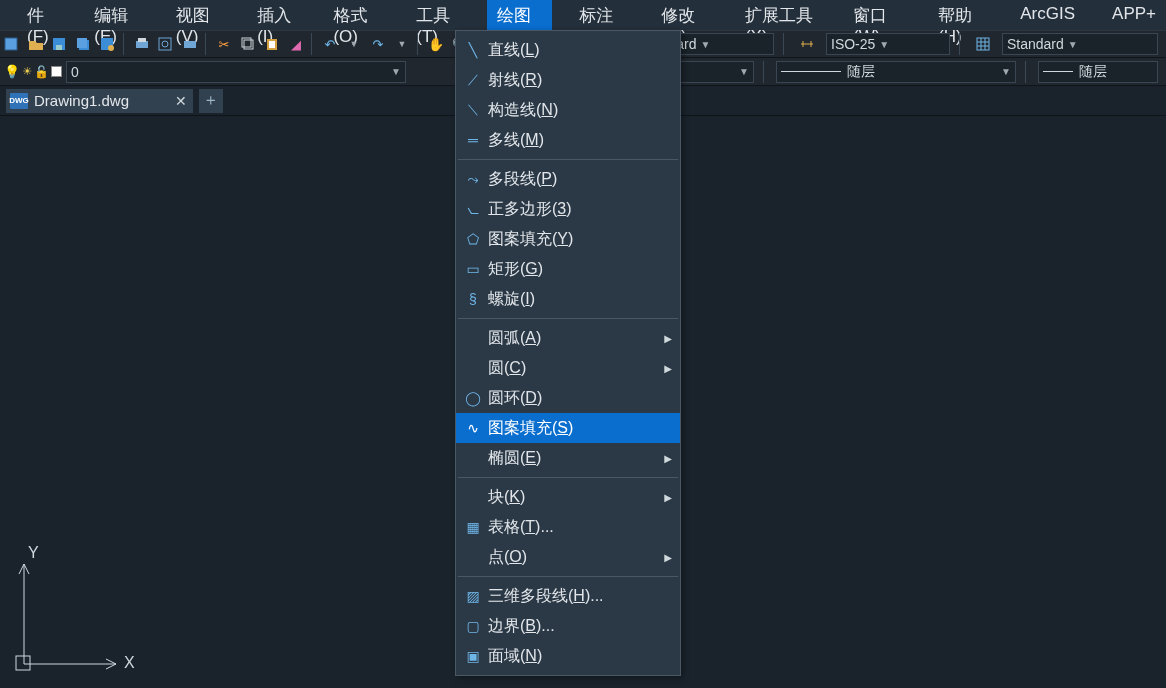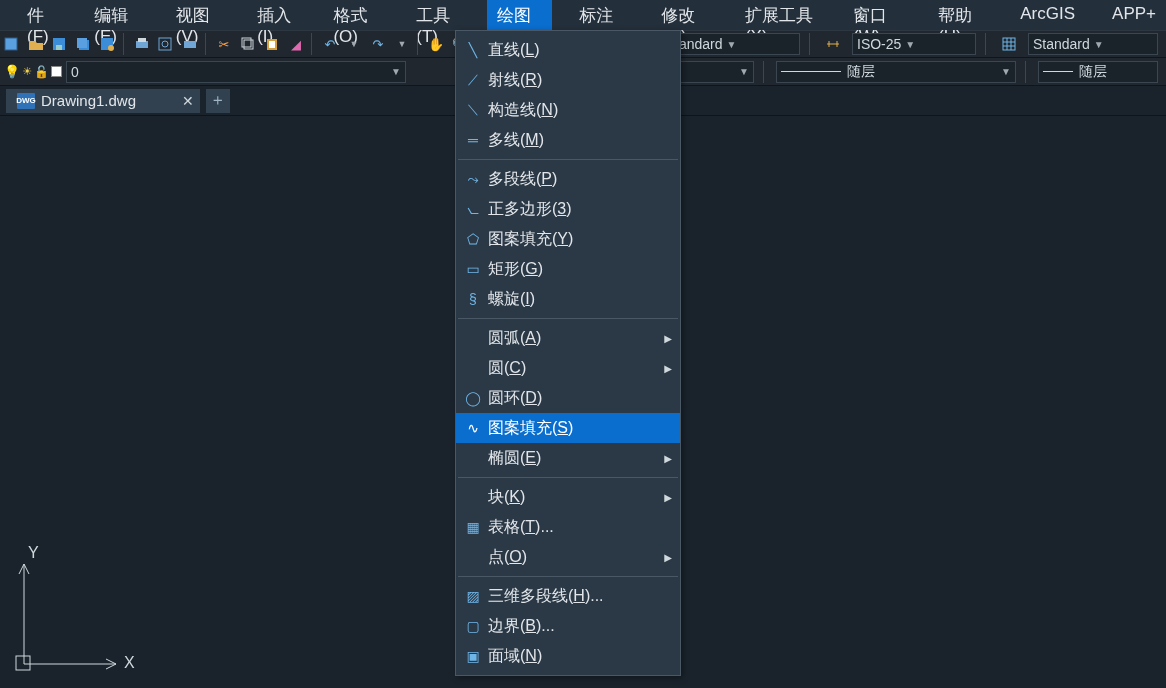--- a/index.html
+++ b/index.html
@@ -16,21 +16,21 @@
 .sep { width: 4px; height: 22px; margin: 0 3px; border-left: 1px solid #394855; }
 .dropdown { display: flex; align-items: center; height: 22px; background: #1a222a; border: 1px solid #3a4652; padding: 0 4px; color: #cfd8dc; font-size: 14px; }
 .dropdown .arrow { margin-left: 4px; font-size: 10px; color: #a0a8b0; }
 .right-cluster { margin-left: auto; display: flex; align-items: center; gap: 6px; padding-right: 8px; }
 
 
 .toolrow2 { height: 28px; background: #20272f; display: flex; align-items: center; border-bottom: 1px solid #10151a; }
 
 
 .doc-tabs { height: 30px; background: #1a232c; display: flex; align-items: center; padding-left: 6px; gap: 6px; border-bottom: 1px solid #0f1419; }
-.doc-tab { display: flex; align-items: center; background: #31414f; height: 24px; padding: 0 6px 0 11px; gap: 6px; font-family: "Consolas", monospace; font-size: 15px; color: #e2e6ea; }
+.doc-tab { display: flex; align-items: center; background: #31414f; height: 24px; padding: 0 6px 0 4px; gap: 6px; font-family: "Consolas", monospace; font-size: 15px; color: #e2e6ea; }
 .doc-tab .close { font-size: 14px; color: #cfd8dc; margin-left: 40px; }
 .doc-tab .dwg-icn { width: 18px; height: 16px; background: #2f72b7; display: flex; align-items: center; justify-content: center; font-size: 8px; color: #fff; font-weight: bold; border-radius: 1px; }
 .new-tab { width: 24px; height: 24px; background: #31414f; display: flex; align-items: center; justify-content: center; color: #9fb6c7; font-size: 16px; }
 
 
 .canvas { position: absolute; top: 116px; left: 0; right: 0; bottom: 0; background: #1a232c; }
 .axis { position: absolute; left: 10px; bottom: 10px; width: 120px; height: 140px; }
 
 
 .menu { position: absolute; left: 455px; top: 30px; width: 226px; background: #2b3947; border: 1px solid #4a5865; box-shadow: 2px 2px 6px rgba(0,0,0,.4); padding: 4px 0; font-size: 16px; }
@@ -184,21 +184,21 @@
       <span>ISO-25</span>
       <span class="arrow">▼</span>
     </div>
     <div class="sep"></div>
     <div class="tool-icon">
         <svg width="16" height="14">
           <rect x="1" y="1" width="12" height="12" fill="none" stroke="#6fb6e8"></rect>
           <path d="M1 5h12M1 9h12M5 1v12M9 1v12" stroke="#6fb6e8"></path>
         </svg>
       </div>
-    <div class="dropdown" style="width:130px;font-family:Consolas,monospace">
+    <div class="dropdown" style="width:156px;font-family:Consolas,monospace">
       <span>Standard</span>
       <span class="arrow">▼</span>
     </div>
   </div>
 </div>
 
 <div class="toolrow2">
   <div style="display:flex;align-items:center;padding-left:4px;gap:2px">
     <span style="color:#f0d050;font-size:13px">💡</span>
     <span style="color:#f0d050;font-size:11px">☀</span>

